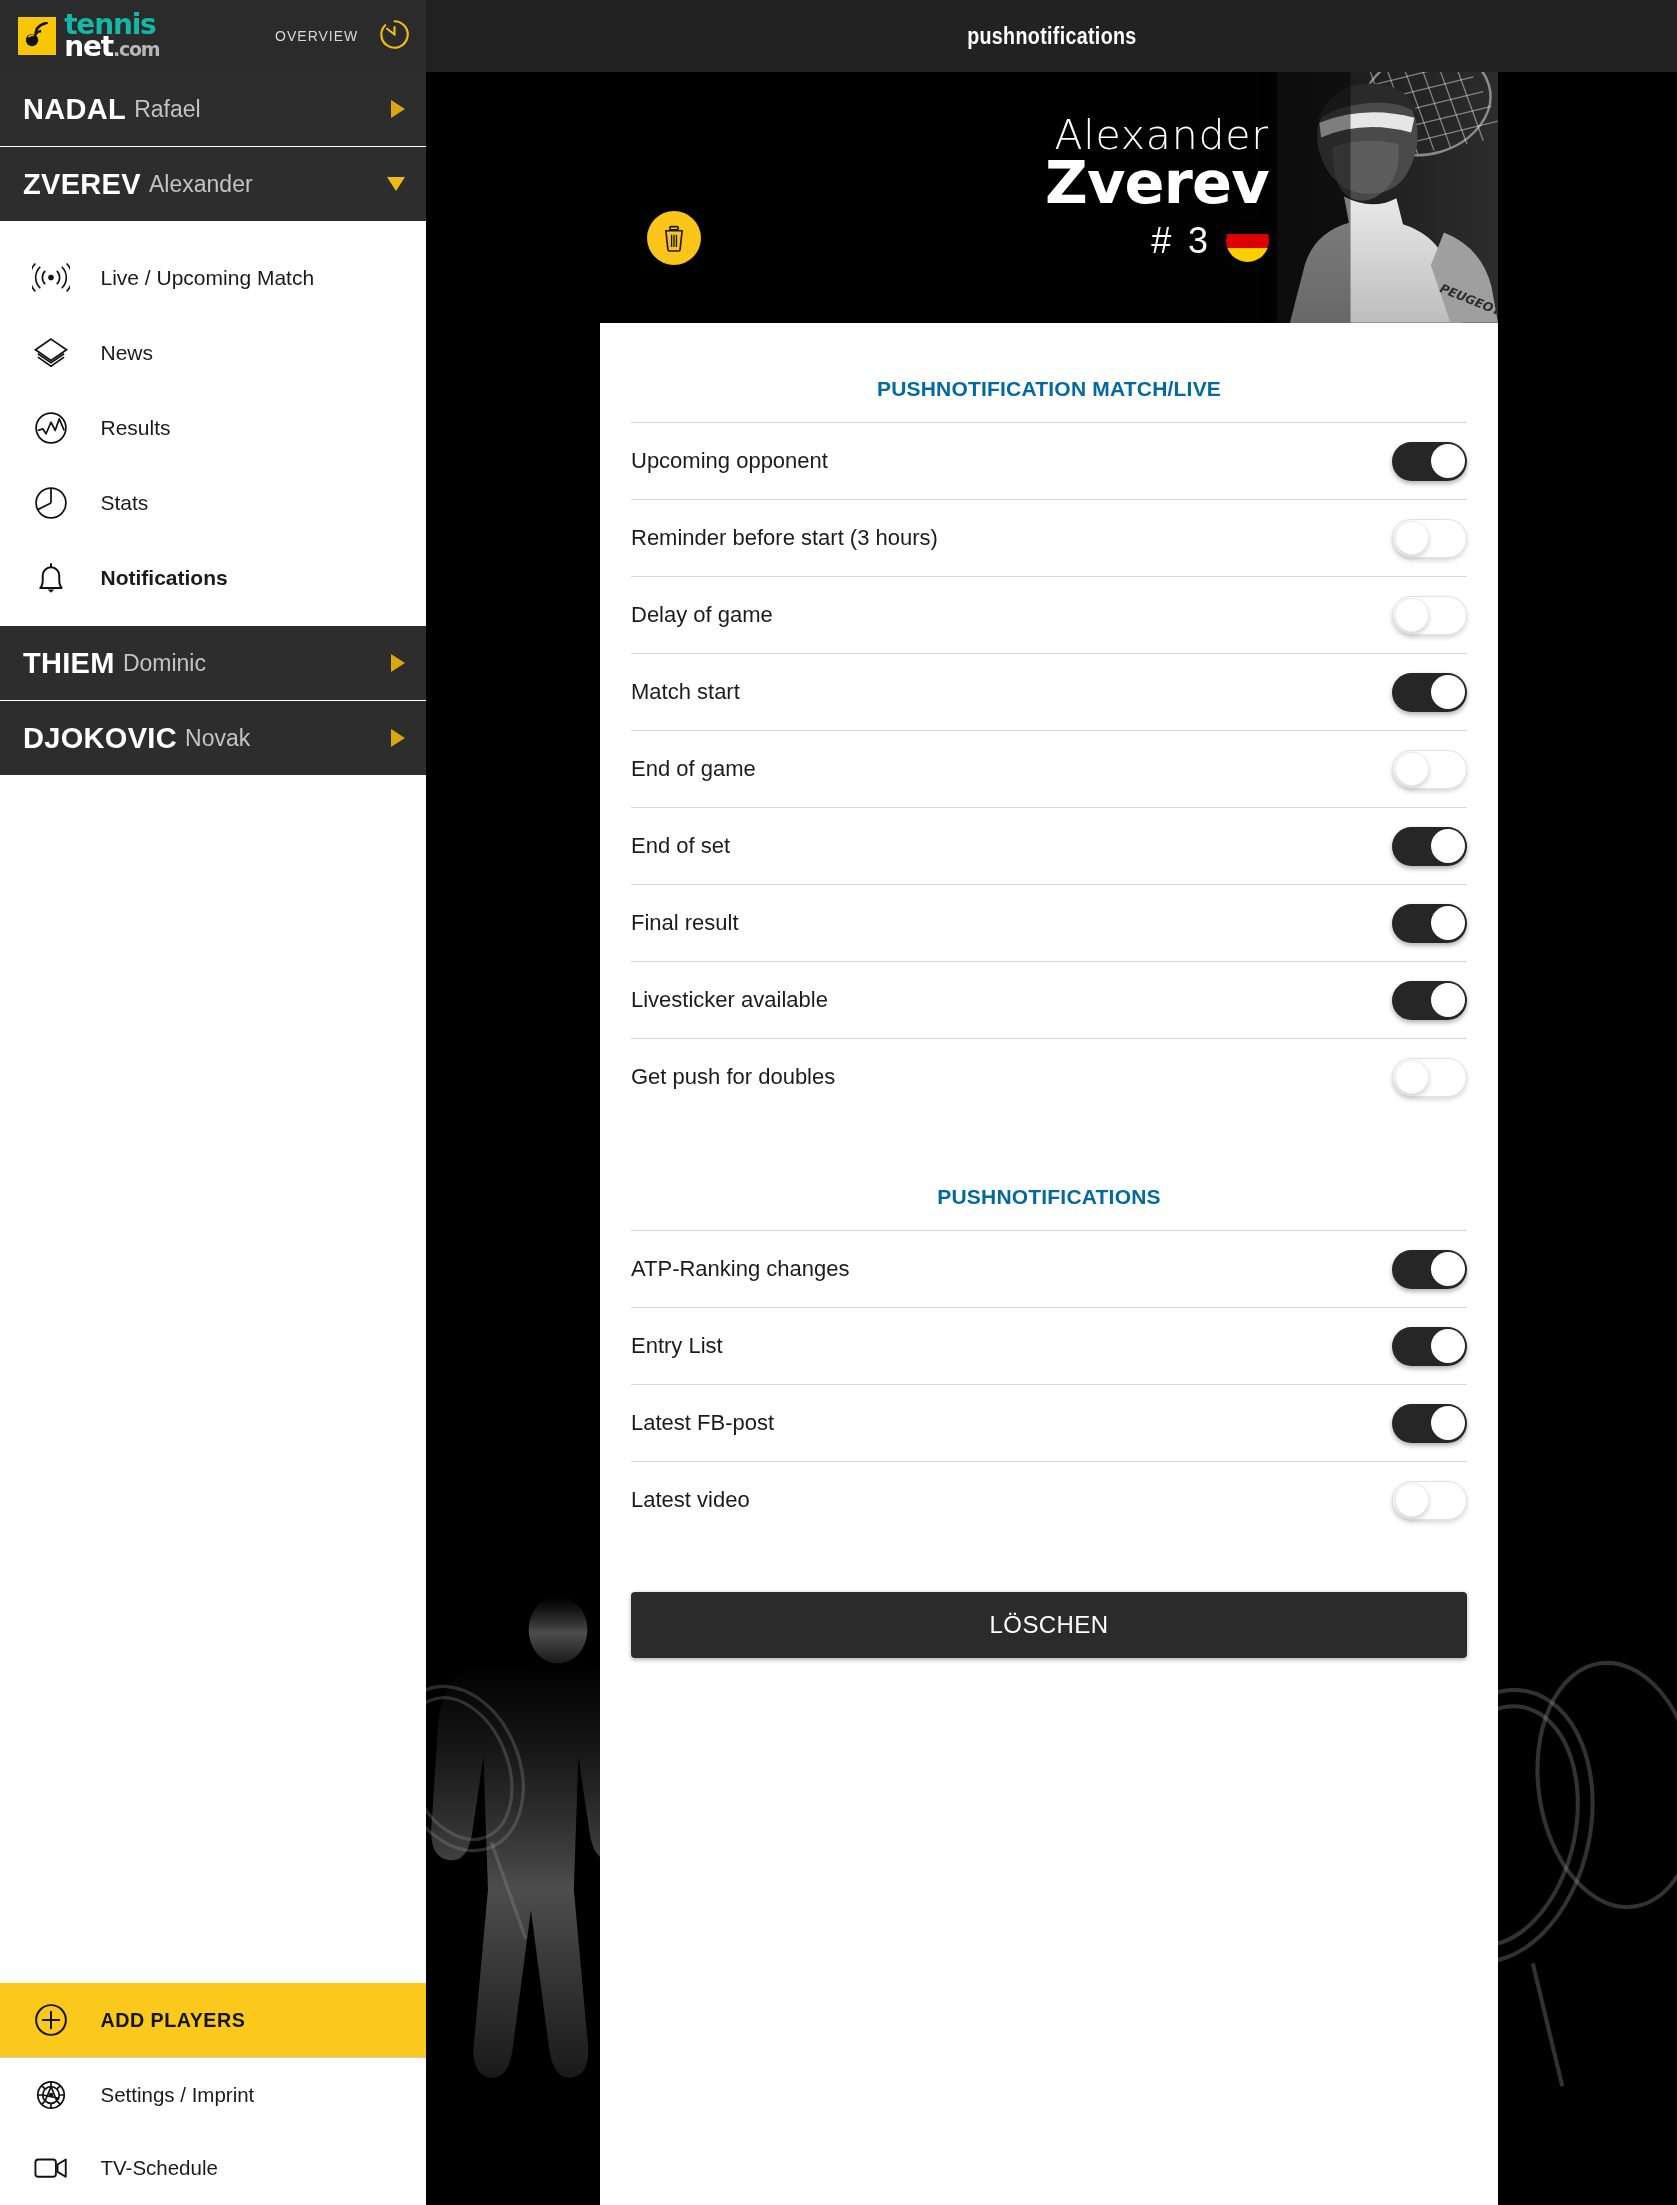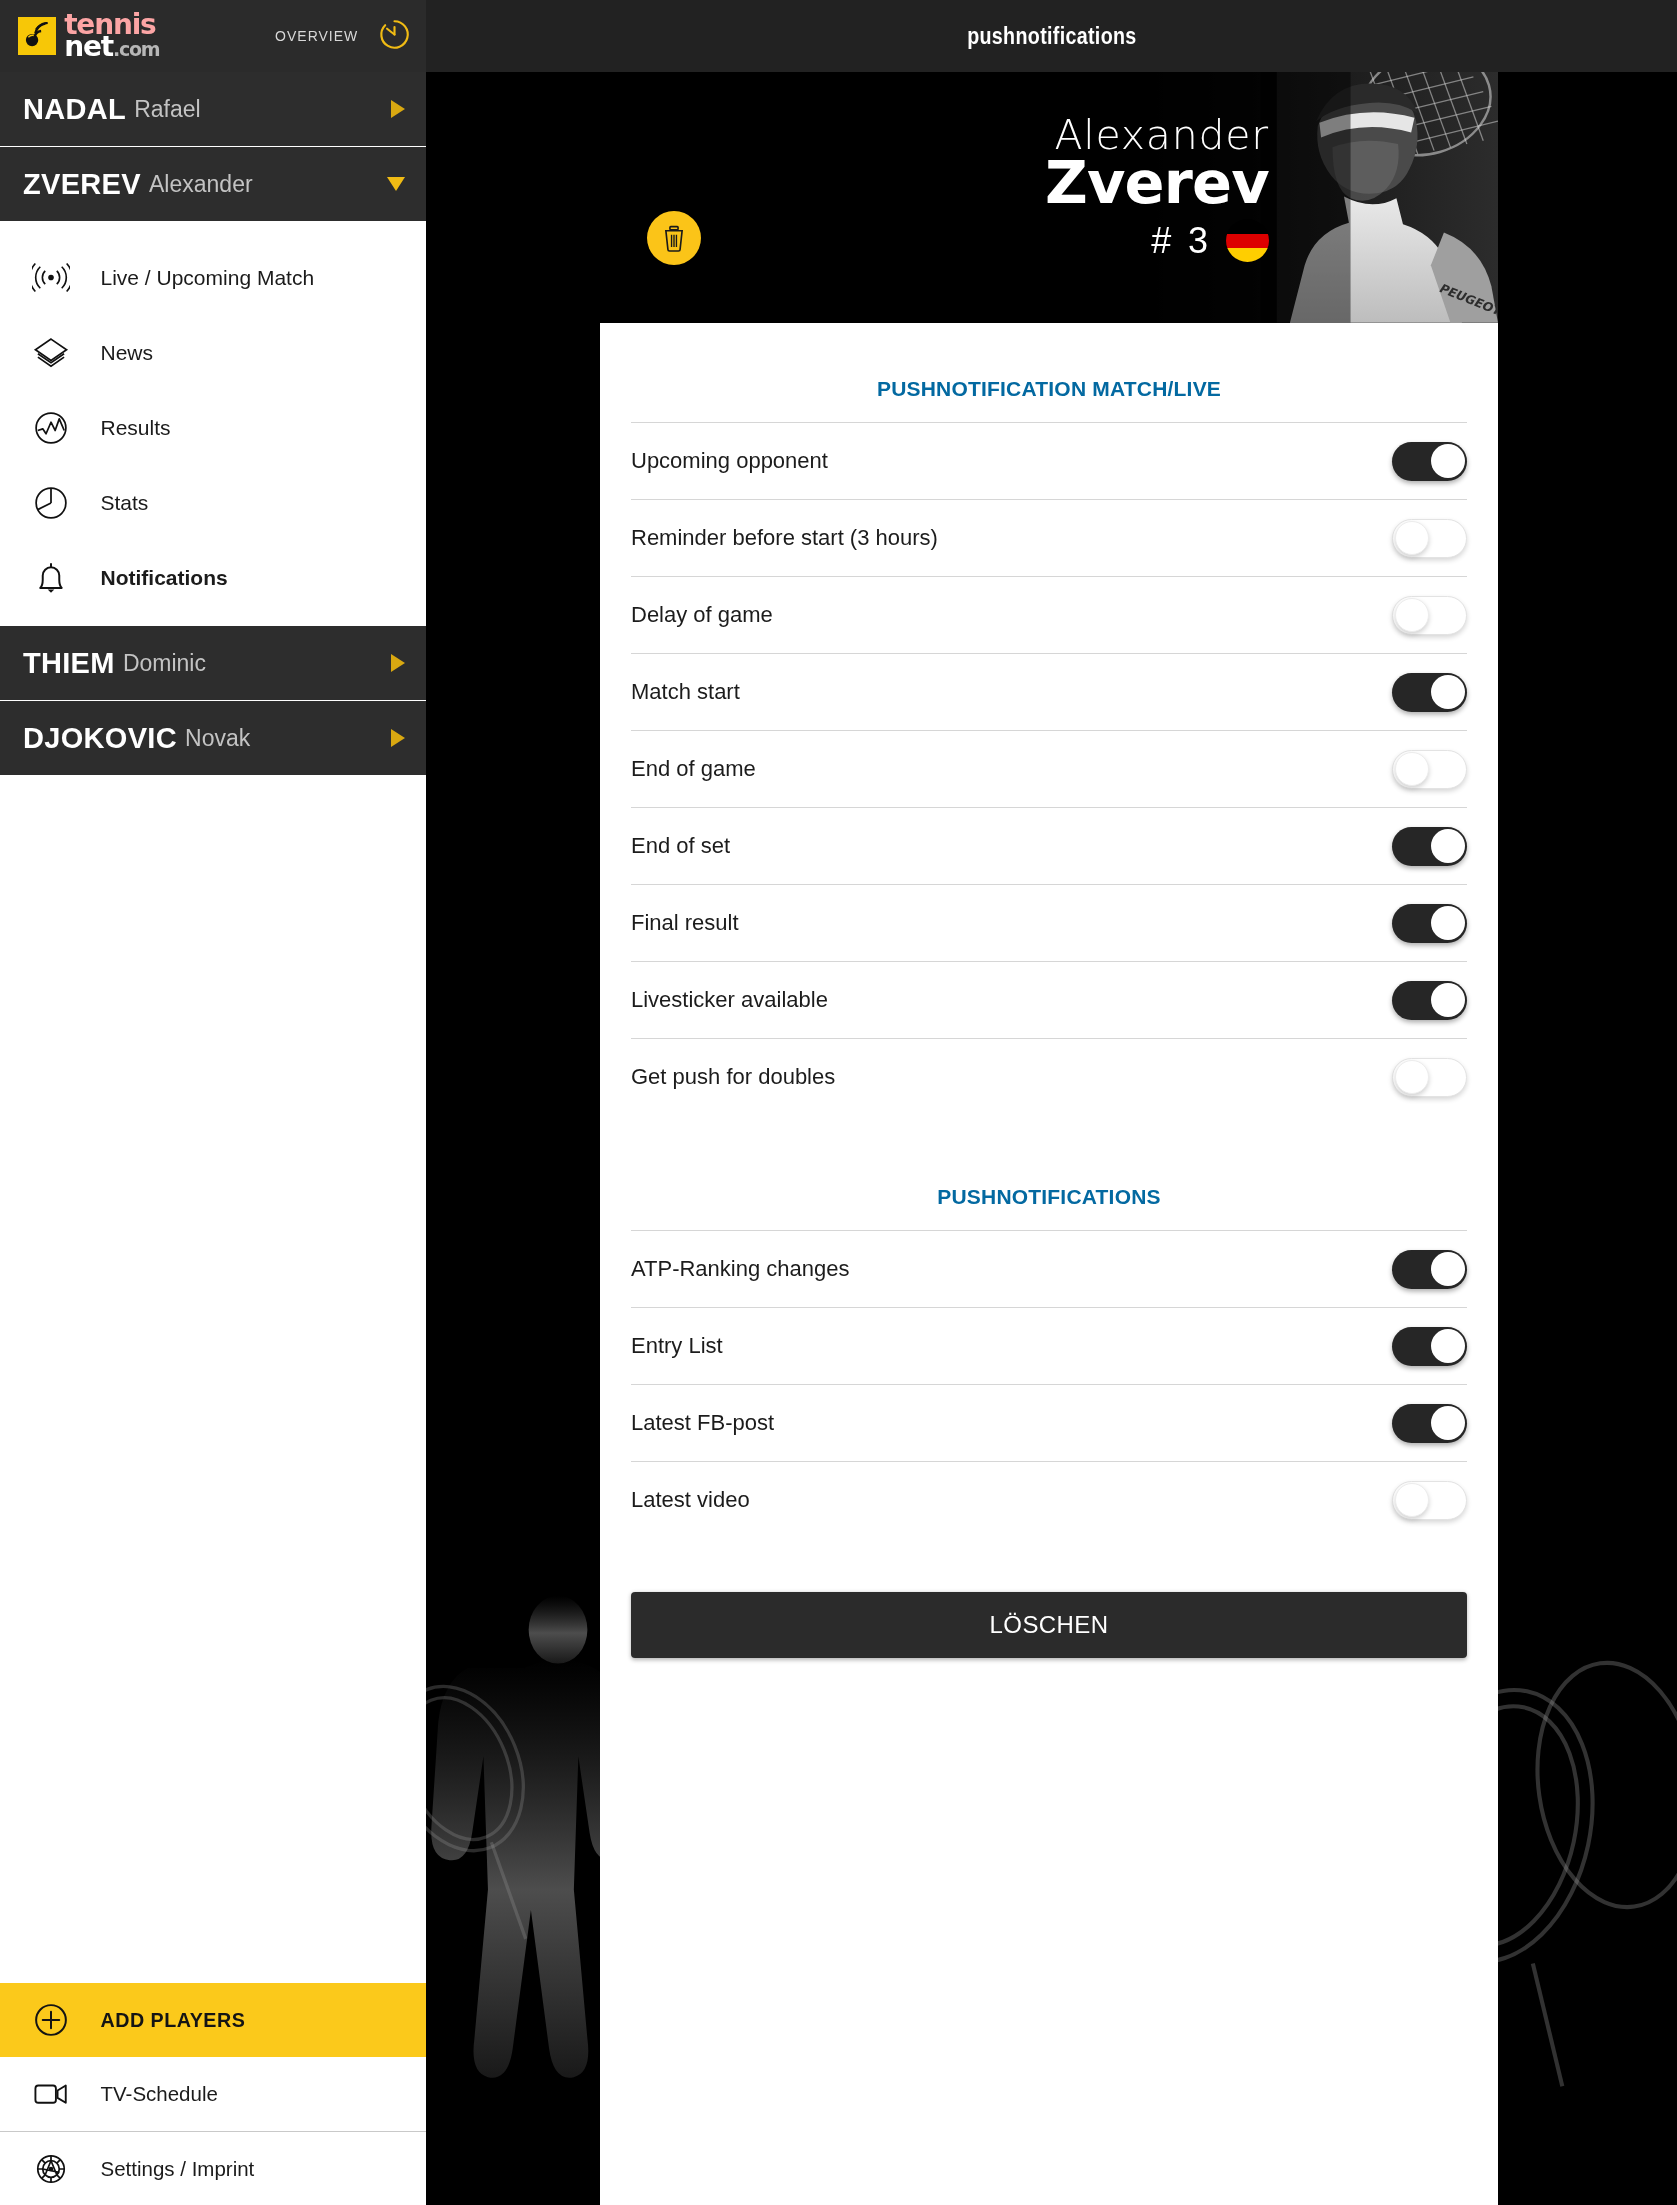--- a/index.html
+++ b/index.html
@@ -54,21 +54,21 @@
   .logo-mark {
     width: 38px; height: 38px;
     background: #f7c707;
     display: flex; align-items: center; justify-content: center;
   }
   .logo-text {
     display: flex; flex-direction: column;
     line-height: 0.80;
   }
   .logo-text .l1 {
-    font-size: 28px; font-weight: bold; color: #fca5a5;
+    font-size: 28px; font-weight: bold; color: #14b8a6;
     letter-spacing: -1.2px; font-family: "DejaVu Sans", sans-serif;
   }
   .logo-text .l2 {
     font-size: 28px; font-weight: bold; color: #ffffff;
     letter-spacing: -1.2px; font-family: "DejaVu Sans", sans-serif;
   }
   .logo-text .l2 .dom { color: #b7b7b7; font-size: 19px; }
 
   .overview {
     margin-left: auto;
@@ -486,45 +486,45 @@
     <div class="sidebar-spacer"></div>
 
     <div class="add-players">
       <span class="submenu-icon">
         <svg width="38" height="38" viewBox="0 0 46 46">
           <circle cx="23" cy="23" r="18" stroke="#141414" stroke-width="2.4" fill="none"></circle>
           <path d="M23 13 v20 M13 23 h20" stroke="#141414" stroke-width="2.4" stroke-linecap="round"></path>
         </svg>
       </span>
       <span class="lbl">ADD PLAYERS</span>
-    </div>
-
-    <div class="bottom-item">
-      <span class="submenu-icon">
-        <svg width="38" height="29.5" viewBox="0 0 46 36">
-          <rect x="4" y="8" width="25" height="21" rx="3.5" stroke="#111" stroke-width="2.3" fill="none"></rect>
-          <path d="M31 14 L41 8 v21 l-10 -6 z" stroke="#111" stroke-width="2.3" fill="none" stroke-linejoin="round"></path>
-        </svg>
-      </span>
-      <span class="lbl">TV-Schedule</span>
     </div>
 
     <div class="bottom-item divider-top">
       <span class="submenu-icon">
         <svg width="38" height="38" viewBox="0 0 46 46">
           <g stroke="#111" stroke-width="2.1" fill="none">
             <circle cx="23" cy="23" r="16"></circle>
             <circle cx="23" cy="23" r="10"></circle>
             <circle cx="23" cy="23" r="1.8" fill="#111"></circle>
             <path d="M23 13 v-6 M23 33 v6 M13 23 h-6 M33 23 h6 M16 16 l-4 -4 M30 30 l4 4 M30 16 l4 -4 M16 30 l-4 4"></path>
             <path d="M23 13 L16 30 M23 13 L30 30 M13 23 L33 27"></path>
           </g>
         </svg>
       </span>
       <span class="lbl">Settings / Imprint</span>
+    </div>
+
+    <div class="bottom-item">
+      <span class="submenu-icon">
+        <svg width="38" height="29.5" viewBox="0 0 46 36">
+          <rect x="4" y="8" width="25" height="21" rx="3.5" stroke="#111" stroke-width="2.3" fill="none"></rect>
+          <path d="M31 14 L41 8 v21 l-10 -6 z" stroke="#111" stroke-width="2.3" fill="none" stroke-linejoin="round"></path>
+        </svg>
+      </span>
+      <span class="lbl">TV-Schedule</span>
     </div>
   </aside>
 
   <main class="main">
 
     <div class="topbar">
       <span class="title">pushnotifications</span>
     </div>
 
     <div class="content-col">

